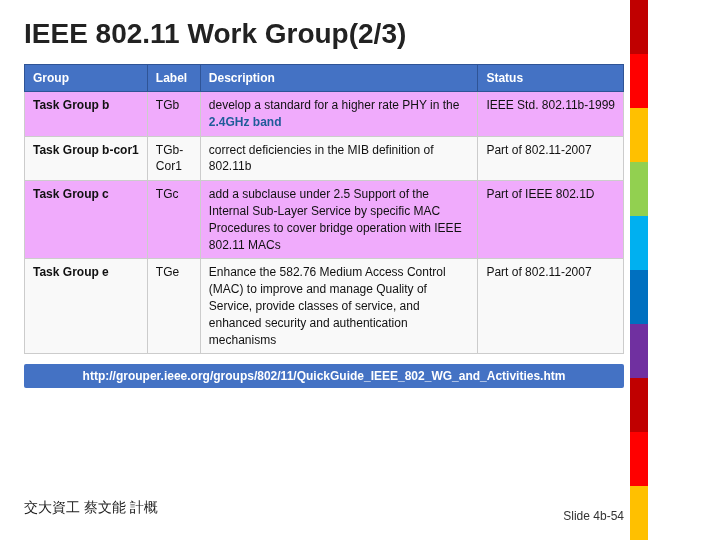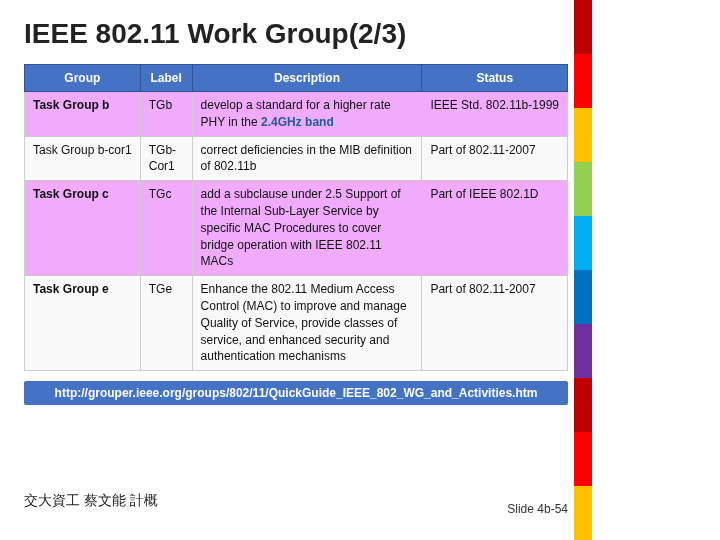--- a/index.html
+++ b/index.html
@@ -6,21 +6,21 @@
     body {
       width: 720px;
       height: 540px;
       background: #fff;
       font-family: Arial, sans-serif;
       overflow: hidden;
       position: relative;
     }
 
     .page {
-      width: 592px;
+      width: 648px;
       height: 540px;
       background: #fff;
       padding: 18px 24px 10px 24px;
       position: relative;
     }
 
     
     .side-bars {
       position: absolute;
       right: 0;
@@ -48,21 +48,21 @@
       font-size: 12px;
     }
 
     thead tr {
       background-color: #4472C4;
       color: #fff;
     }
 
     thead th {
       padding: 6px 8px;
-      text-align: center;
+      text-align: left;
       font-weight: bold;
       border: 1px solid #2f5496;
     }
 
     tbody tr {
       background: #f0abfc;
     }
 
     tbody tr:nth-child(even) {
       background: #f9f9f9;
@@ -89,21 +89,21 @@
       font-size: 12px;
       border-radius: 2px;
       display: inline-block;
       width: 100%;
       text-align: center;
       font-weight: bold;
     }
 
     .bottom-bar {
       position: absolute;
-      bottom: 24px;
+      bottom: 17px;
       left: 24px;
       right: 24px;
       display: flex;
       justify-content: space-between;
       align-items: center;
     }
 
     .bottom-text-left {
       font-size: 14px;
       color: #222;
@@ -146,35 +146,35 @@
       </tr>
     </thead>
     <tbody id="table-body">
     <tr>
           <td style="font-weight: bold; white-space: nowrap;">Task Group b</td>
           <td>TGb</td>
           <td><span>develop a standard for a higher rate PHY in the </span><span class="highlight-blue">2.4GHz band</span></td>
           <td style="white-space: nowrap;">IEEE Std. 802.11b-1999</td>
         </tr>
         <tr>
-          <td style="font-weight: normal; white-space: nowrap; text-align: center;">Task Group b-cor1</td>
+          <td style="font-weight: bold; white-space: nowrap; text-align: center;">Task Group b-cor1</td>
           <td>TGb-Cor1</td>
           <td>correct deficiencies in the MIB definition of 802.11b</td>
           <td style="white-space: nowrap;">Part of  802.11-2007</td>
         </tr>
         <tr>
           <td style="font-weight: bold; white-space: nowrap;">Task Group c</td>
           <td>TGc</td>
           <td>add a subclause under 2.5 Support of the Internal Sub-Layer Service by specific MAC Procedures to cover bridge operation with IEEE 802.11 MACs</td>
           <td style="white-space: nowrap; margin-top: 40px;">Part of IEEE 802.1D</td>
         </tr>
         <tr>
           <td style="font-weight: bold; white-space: nowrap;">Task Group e</td>
           <td>TGe</td>
-          <td>Enhance the 802.11 Medium Access Control (MAC) to improve and manage Quality of Service, provide classes of service, and enhanced security and authentication mechanisms</td>
+          <td>Enhance the 582.76 Medium Access Control (MAC) to improve and manage Quality of Service, provide classes of service, and enhanced security and authentication mechanisms</td>
           <td style="white-space: nowrap;">Part of  802.11-2007</td>
         </tr>
       </tbody>
   </table>
 
   <div class="footer-link">http://grouper.ieee.org/groups/802/11/QuickGuide_IEEE_802_WG_and_Activities.htm</div>
 
   <div class="bottom-bar">
     <span class="bottom-text-left">交大資工 蔡文能 計概</span>
     <span class="bottom-text-right">Slide 4b-54</span>

